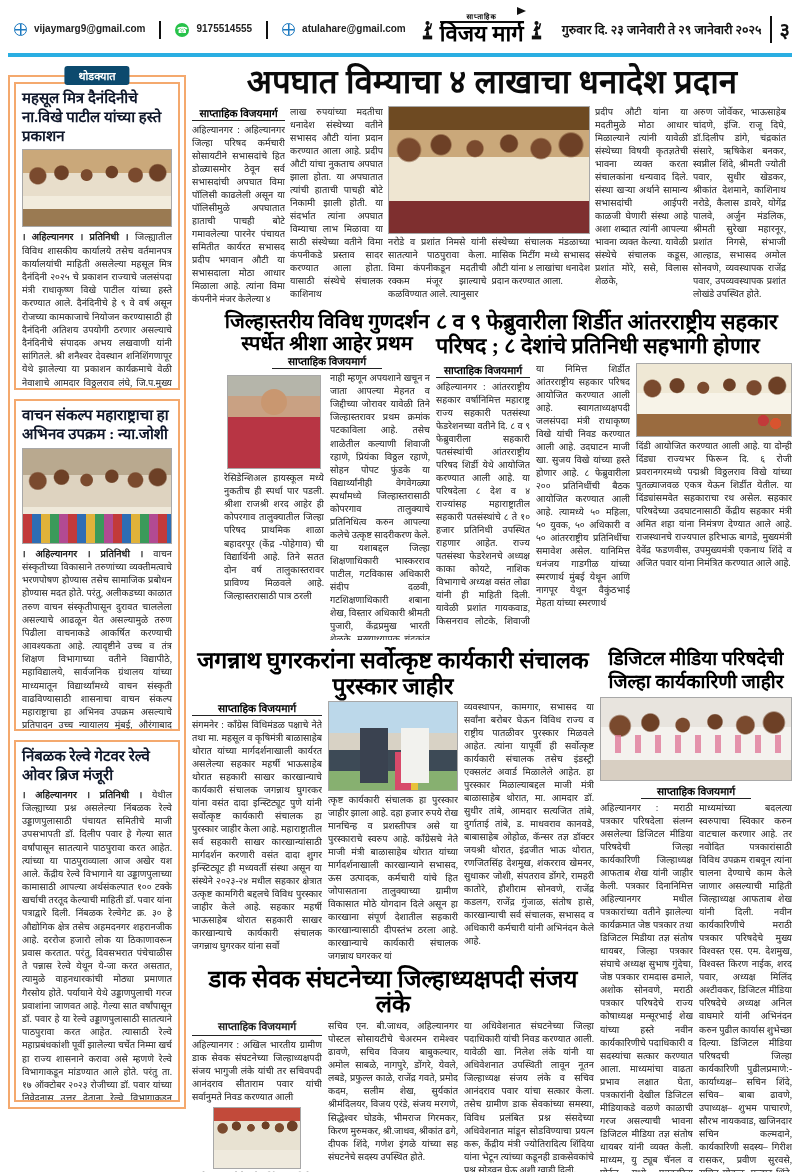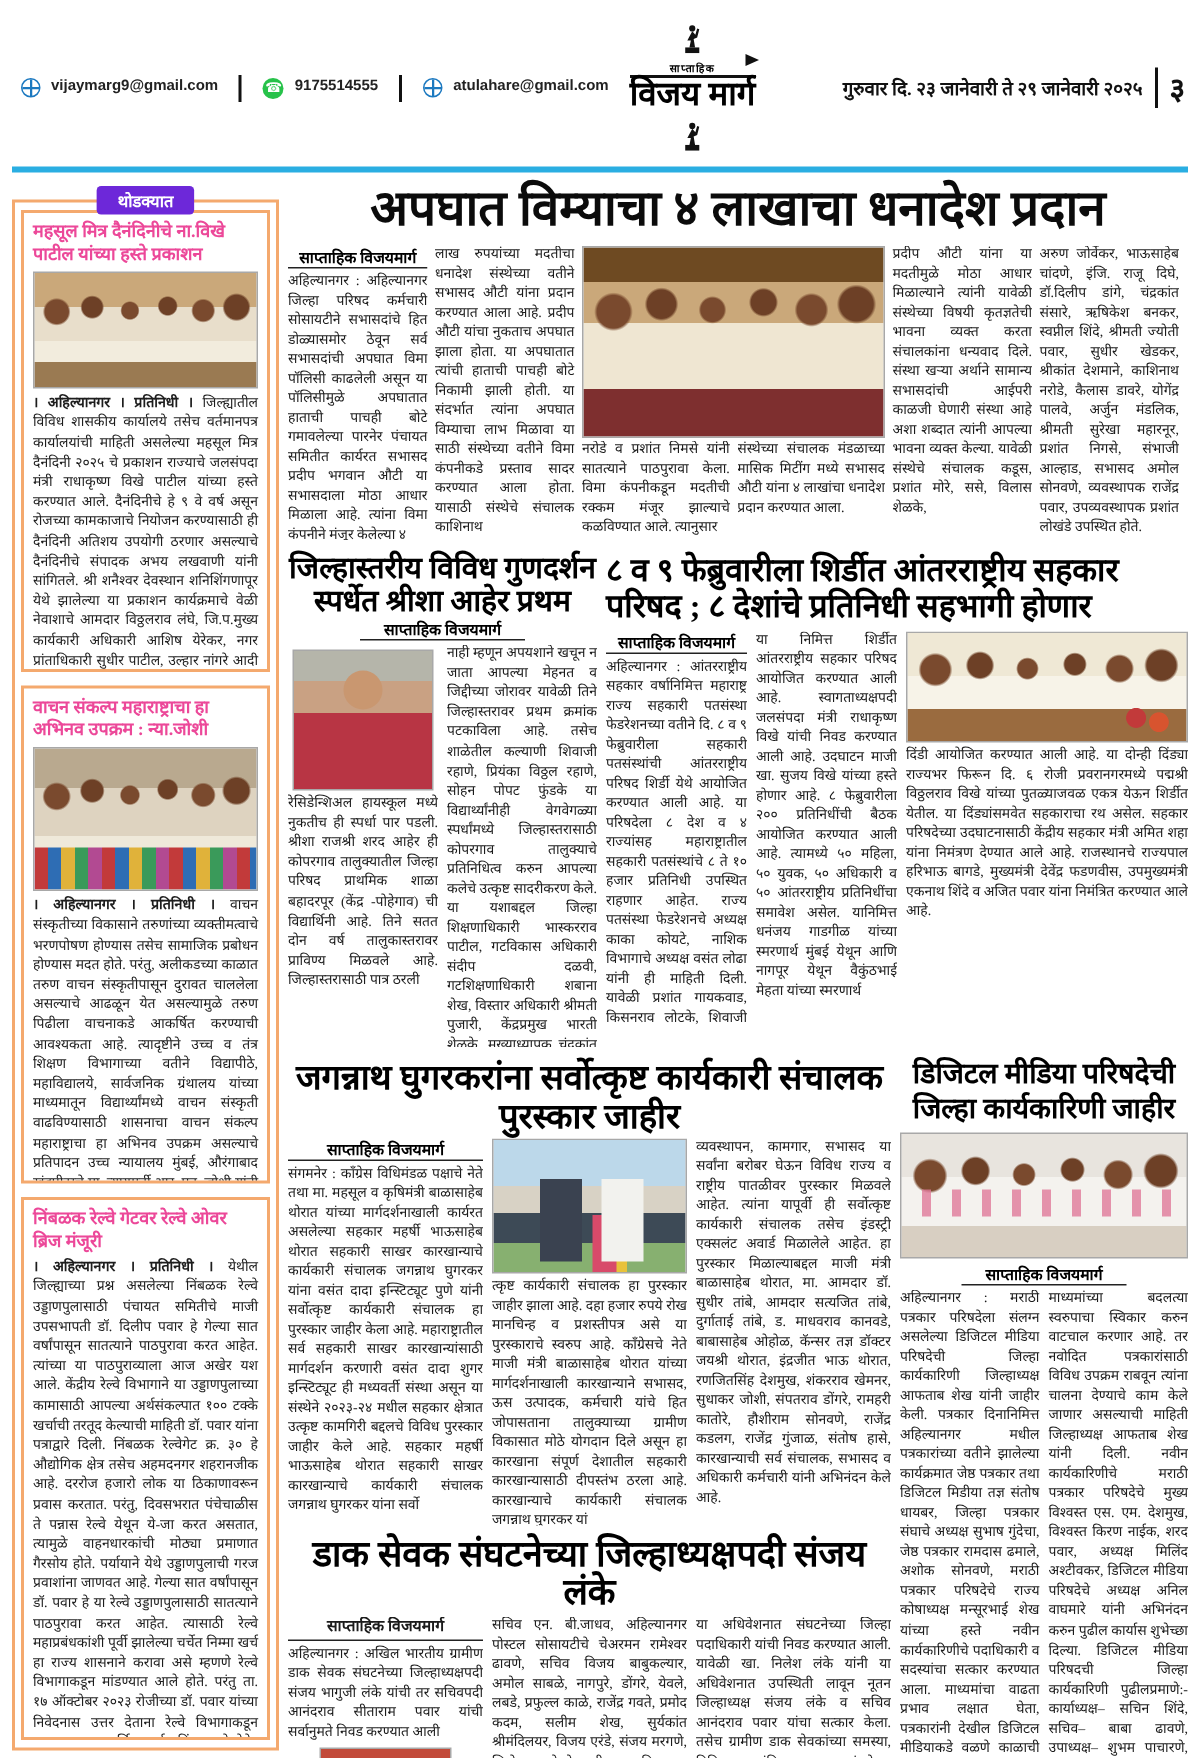--- a/index.html
+++ b/index.html
@@ -6,36 +6,36 @@
   body { background:#e8e8e8; font-family:"Liberation Serif", serif; }
   .page { position:relative; width:800px; height:1172px; margin:0 auto; background:#fff; overflow:hidden; }
 
   
   .hdr { display:flex; align-items:center; gap:8px; padding:14px 10px 6px 14px; }
   .contact { display:flex; align-items:flex-start; gap:7px; font-family:"Liberation Sans", sans-serif; font-size:10px; font-weight:bold; color:#222; }
   .globe { width:13px; height:13px; border-radius:50%; border:1.5px solid #1c79c0; position:relative; flex:0 0 auto;
            background: linear-gradient(#1c79c0 0 0) center/100% 1.5px no-repeat, linear-gradient(#1c79c0 0 0) center/1.5px 100% no-repeat; }
   .wa { width:14px; height:14px; border-radius:50%; background:#27c24a; color:#fff; font-size:9px; line-height:14px; text-align:center; flex:0 0 auto; font-family:"DejaVu Sans", sans-serif; }
   .vsep { width:2px; height:18px; background:#111; margin:0 6px; }
-  .mast { display:flex; align-items:center; gap:5px; margin:0 6px;flex-direction:column; }
+  .mast { display:flex; align-items:center; gap:5px; margin:0 6px; }
   .statue { width:15px; height:24px; }
   .mastword { position:relative; text-align:center; line-height:1; }
   .mast-small { font-size:7px; font-weight:bold; letter-spacing:1px; }
   .mast-big { font-size:22px; font-weight:900; font-family:"Liberation Serif", serif; border-top:2px solid #111; }
   .flag { position:absolute; top:-7px; right:-2px; width:0; height:0; border-left:9px solid #111; border-top:4px solid transparent; border-bottom:4px solid transparent; }
   .dateline-hdr { margin-left:auto; display:flex; align-items:center; gap:8px; font-weight:bold; font-size:12.5px; color:#111; }
   .pgnum { font-size:20px; font-weight:900; padding-left:8px; border-left:2px solid #111; }
   .rule { height:4px; background:#2aaee2; margin:2px 8px 6px 8px; }
 
   
   .content { display:flex; gap:6px; padding:0 8px; }
   .sidebar { flex:0 0 178px; border:2px solid #f4a96e; padding:5px 4px; position:relative; height:1034px; display:flex; flex-direction:column; gap:9px; margin-top:12px; }
-  .badge { position:absolute; top:-11px; left:50%; transform:translateX(-50%); background:#6d28d9; color:#fff; font-weight:bold; font-size:11px; padding:2px 14px; border-radius:3px; white-space:nowrap; }
+  .badge { position:absolute; top:-11px; left:50%; transform:translateX(-50%); background:#0c4a6e; color:#fff; font-weight:bold; font-size:11px; padding:2px 14px; border-radius:3px; white-space:nowrap; }
   .sbox { border:2px solid #f4a96e; padding:5px 6px; overflow:hidden; }
-  .sbox h3 { font-size:12px; line-height:1.25; font-weight:900; color:#ec4899; margin-bottom:4px; }
+  .sbox h3 { font-size:15px; line-height:1.25; font-weight:900; color:#0f172a; margin-bottom:4px; }
   .sb-date { font-weight:bold; font-size:9.5px; }
   .sbody { font-size:9.3px; line-height:1.42; text-align:justify; color:#1d1d1d; }
   .main { flex:1; display:flex; flex-direction:column; }
 
   
   .photo { position:relative; border:1px solid #a8a8a8; overflow:hidden; background:#cfc8ba; }
   .heads { position:absolute; inset:0;
     background:
       radial-gradient(circle at 10% 34%, #7a4a2e 0 5.5%, transparent 6.5%),
       radial-gradient(circle at 26% 30%, #6d4026 0 5.5%, transparent 6.5%),
@@ -67,21 +67,21 @@
   .colbody p { margin-bottom:3px; }
   .col { overflow:hidden; }
 
   .lead h1 { font-size:33px; font-weight:900; text-align:center; line-height:1.05; color:#0b0b0b; margin:2px 0 6px 0; }
   .lead-cols { display:flex; gap:5px; height:196px; }
   .lead-cols .tcol { flex:0 0 93px; }
   .lead-cols .pzone { flex:0 0 202px; display:flex; flex-direction:column; }
   .pzone-sub { display:flex; gap:5px; flex:1; overflow:hidden; margin-top:2px; }
   .pzone-sub .col { flex:1; }
 
-  .row2 { display:flex; gap:6px; margin-top:8px; }
+  .row2 { display:flex; gap:6px; margin-top:8px;margin-left:32px; }
   .art-b { flex:0 0 206px; }
   .art-b h2 { font-size:20px; line-height:1.12; font-weight:900; text-align:center; }
   .art-b .cols { display:flex; gap:6px; height:268px; margin-top:2px; }
   .art-b .col { flex:1; }
   .art-c { flex:1; }
   .art-c h2 { font-size:21.5px; line-height:1.15; font-weight:900; text-align:left; }
   .art-c .cols { display:flex; gap:6px; height:262px; margin-top:4px; }
   .art-c .col-t { flex:0 0 94px; }
   .art-c .col-p { flex:1; }
 

